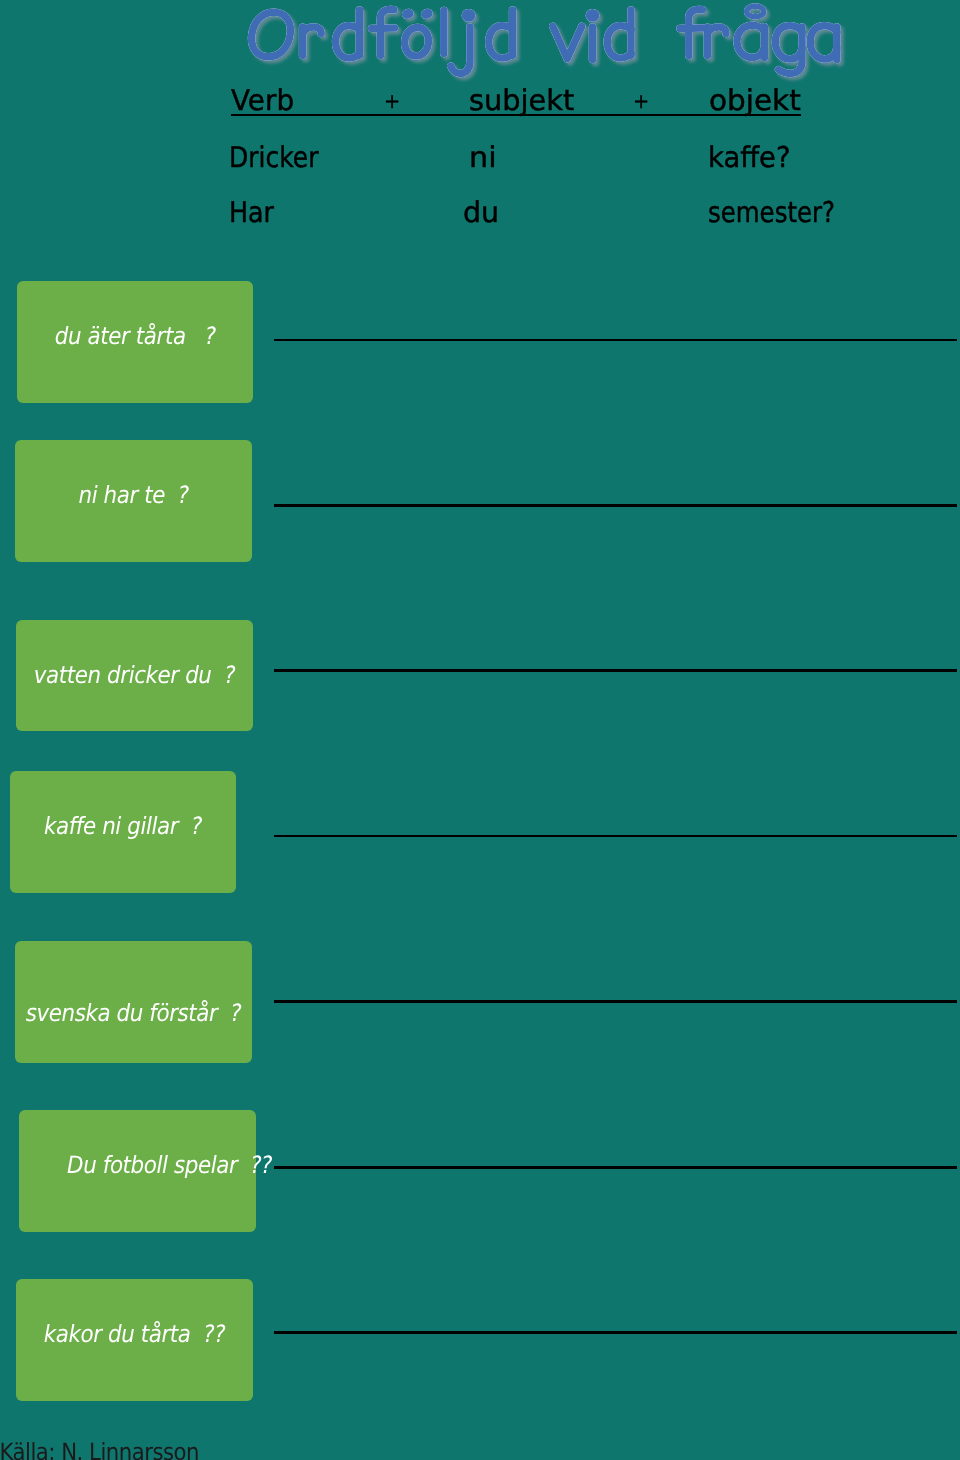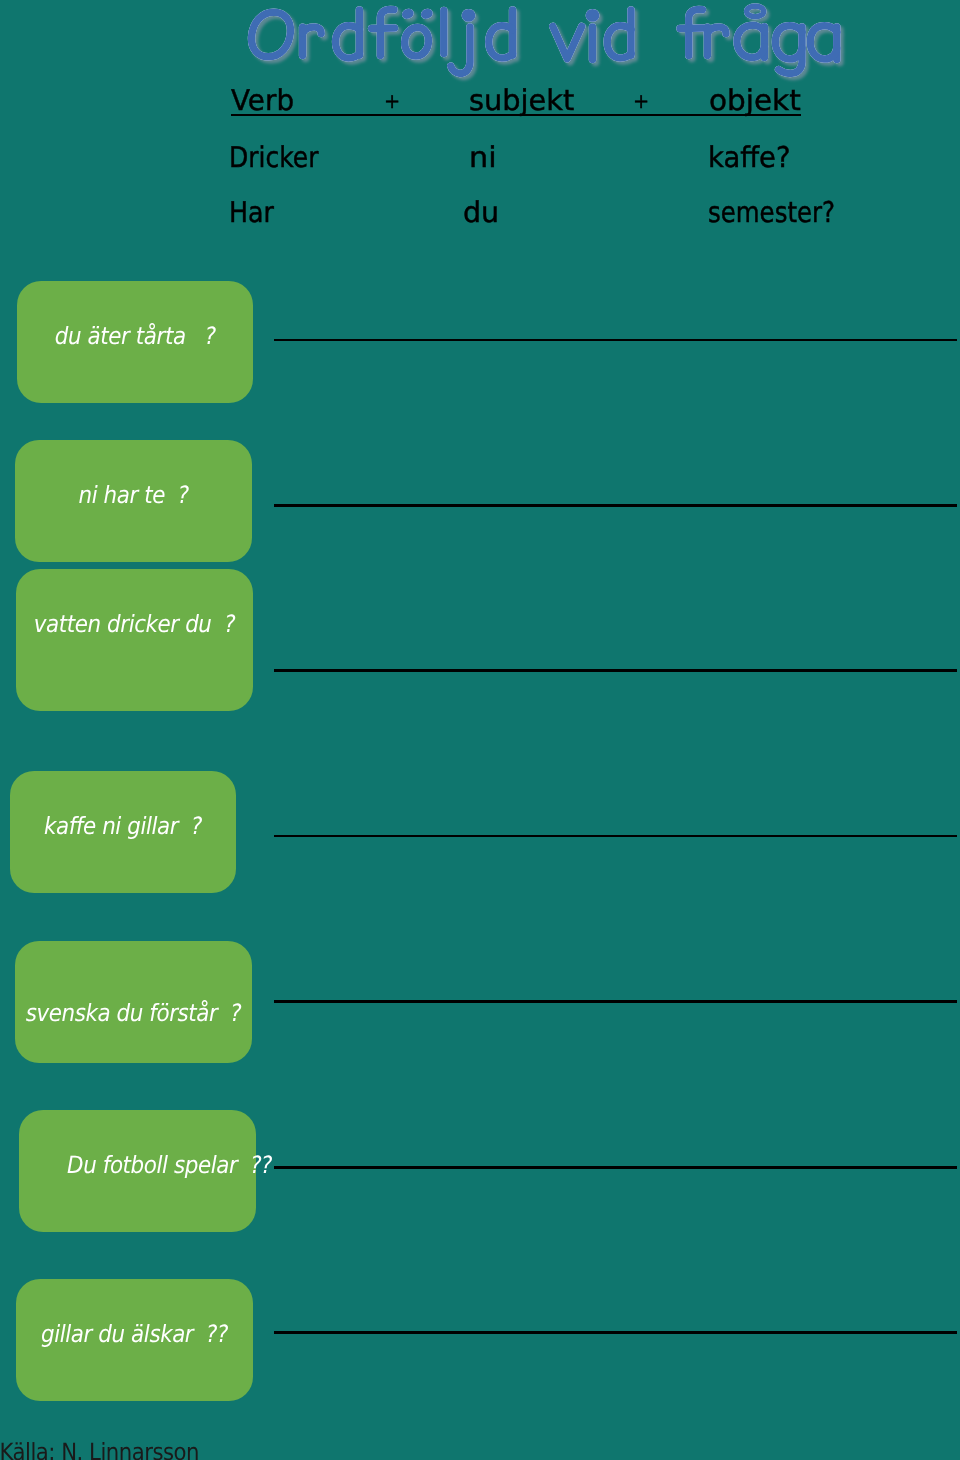--- a/index.html
+++ b/index.html
@@ -12,21 +12,21 @@
   #title-art{position:absolute;left:0;top:0;width:960px;height:76px;overflow:visible;}
   .title-text{fill:none;font-size:1px;opacity:0;}
 
   
   .pt{position:absolute;font-family:"DejaVu Sans",sans-serif;color:#000;
       font-size:28.5px;white-space:pre;line-height:1;transform-origin:0 0;
       -webkit-text-stroke:0.45px #000;}
   .pt-underline{position:absolute;background:#000;height:2.6px;}
 
   
-  .gbox{position:absolute;background:#6CAF48;border-radius:24px;}
+  .gbox{position:absolute;background:#6CAF48;border-radius:6px;}
   .gbox .lbl{position:absolute;left:0;right:0;text-align:center;
              color:#ffffff;font-style:italic;font-size:23.8px;letter-spacing:-0.4px;
              font-family:"DejaVu Sans Condensed","DejaVu Sans",sans-serif;
              white-space:pre;line-height:1;}
   .rule{position:absolute;background:#000;height:2.7px;}
 
   
   .src{position:absolute;font-family:"DejaVu Sans Condensed","DejaVu Sans",sans-serif;
        font-size:23.6px;letter-spacing:-0.5px;color:#1a1a1a;white-space:pre;line-height:1;}
 </style>
@@ -135,37 +135,37 @@
 
   <div id="exercises">
       <div class="gbox" style="left: 17.4px; top: 281px; width: 235.9px; height: 122px;">
         <div class="lbl" style="top: 43.8px;">du äter tårta   ?</div>
       </div>
       <div class="rule" style="left: 274px; top: 338.6px; width: 683px;"></div>
       <div class="gbox" style="left: 15.4px; top: 440px; width: 236.5px; height: 122px;">
         <div class="lbl" style="top: 43.8px;">ni har te  ?</div>
       </div>
       <div class="rule" style="left: 274px; top: 504px; width: 683px;"></div>
-      <div class="gbox" style="left: 16.1px; top: 569px; width: 236.9px; height: 142px;">
+      <div class="gbox" style="left: 16.1px; top: 620px; width: 236.9px; height: 111px;">
         <div class="lbl" style="top: 43.8px;">vatten dricker du  ?</div>
       </div>
       <div class="rule" style="left: 274px; top: 669.4px; width: 683px;"></div>
       <div class="gbox" style="left: 10px; top: 771px; width: 226px; height: 122px;">
         <div class="lbl" style="top: 43.8px;">kaffe ni gillar  ?</div>
       </div>
       <div class="rule" style="left: 274px; top: 834.8px; width: 683px;"></div>
       <div class="gbox" style="left: 15.2px; top: 941px; width: 236.6px; height: 122px;">
         <div class="lbl" style="top: 43.8px; margin-top: 17px;">svenska du förstår  ?</div>
       </div>
       <div class="rule" style="left: 274px; top: 1000.1px; width: 683px;"></div>
       <div class="gbox" style="left: 19.1px; top: 1110px; width: 237px; height: 122px;">
         <div class="lbl" style="top: 43.8px; padding-left: 48px;">Du fotboll spelar  ??</div>
       </div>
       <div class="rule" style="left: 274px; top: 1165.9px; width: 683px;"></div>
       <div class="gbox" style="left: 16.3px; top: 1279px; width: 236.4px; height: 122px;">
-        <div class="lbl" style="top: 43.8px;">gillar du älskar  ??</div>
+        <div class="lbl" style="top: 43.8px;">kakor du tårta  ??</div>
       </div>
       <div class="rule" style="left: 274px; top: 1331.3px; width: 683px;"></div>
     </div>
 
   <div class="src" style="left:-0.5px;top:1440.5px">Källa: N. Linnarsson</div>
 
 </div>
 
 </body></html>

